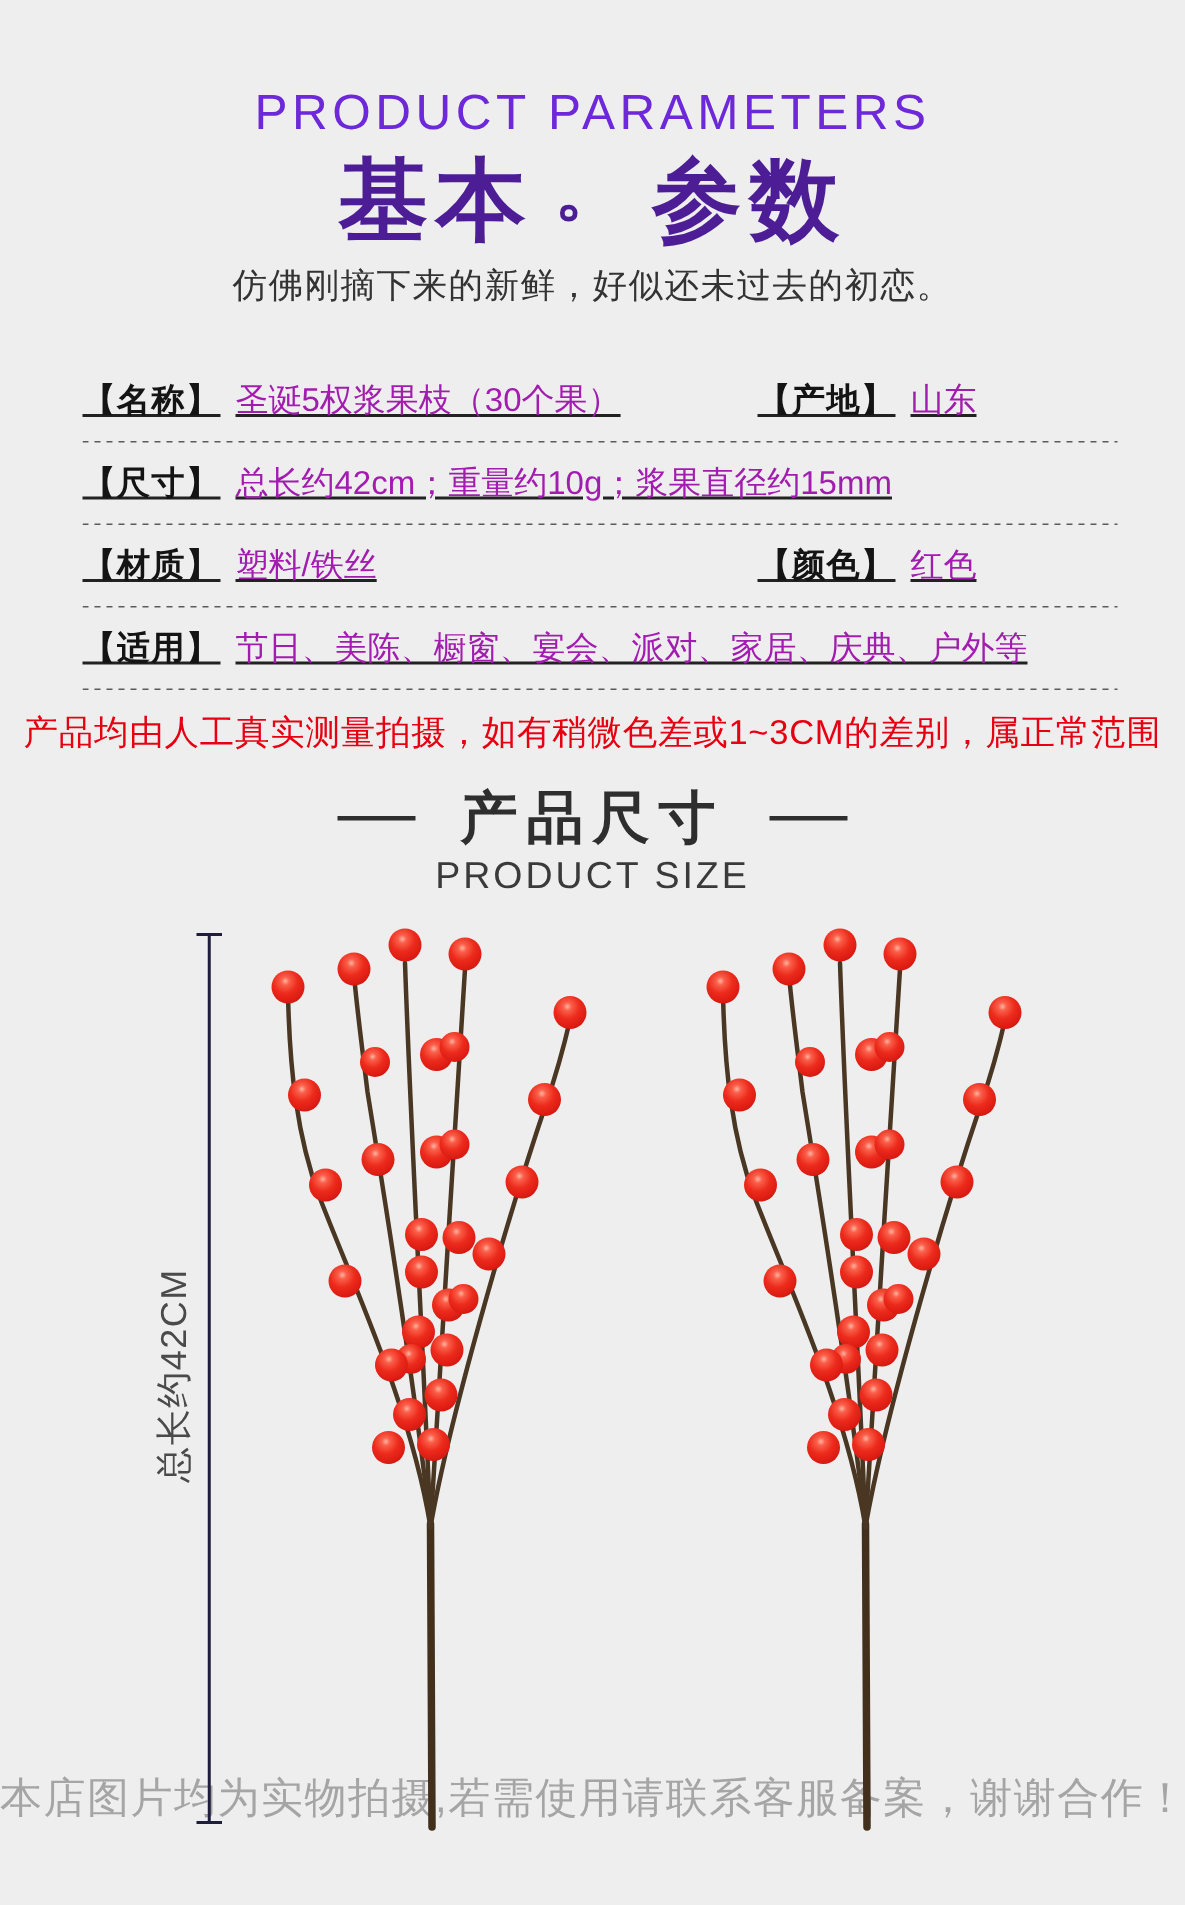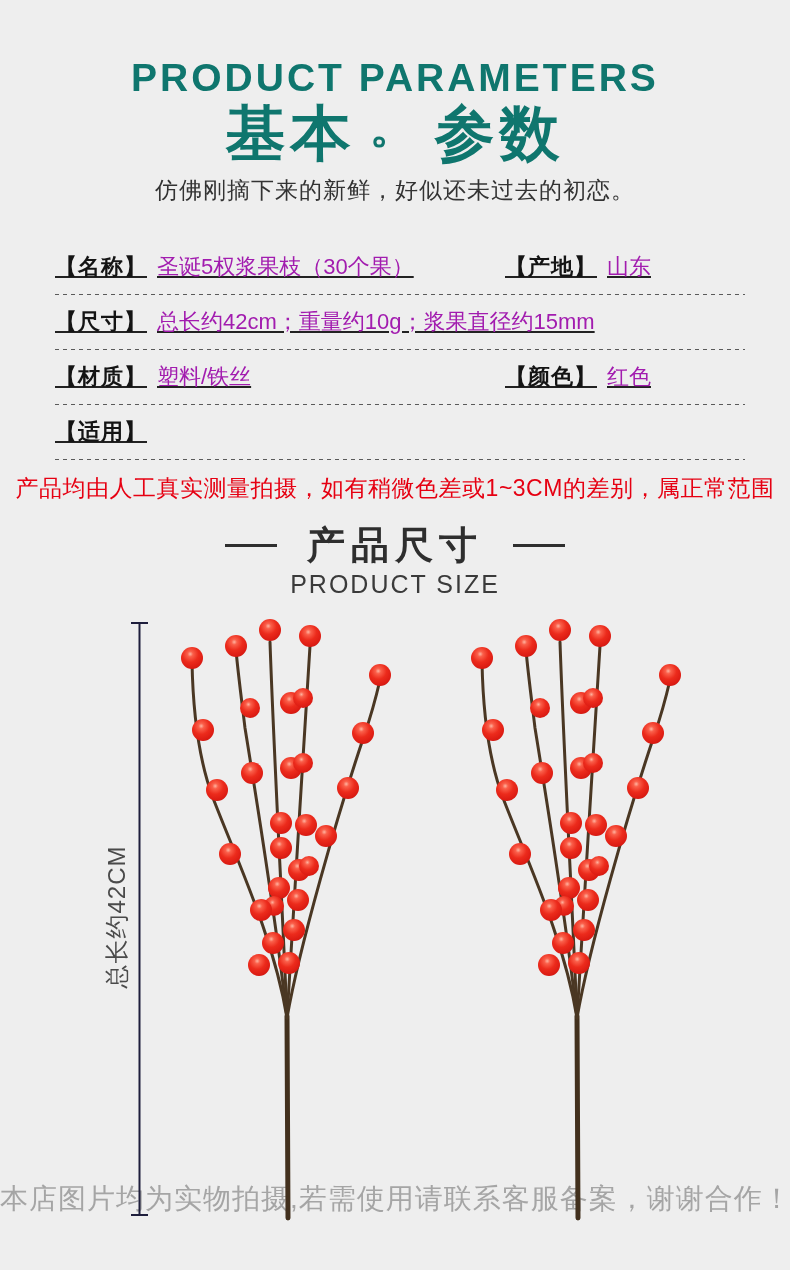--- a/index.html
+++ b/index.html
@@ -11,28 +11,28 @@
     position:relative;
     width:790px;height:1270px;
     margin:0 auto;
     background:#eeeeee;
     overflow:hidden;
   }
   
   .eyebrow{
     position:absolute;top:56px;left:0;width:100%;
     text-align:center;
-    font-size:39px;font-weight:700;letter-spacing:3px;
-    color:#0f766e;
+    font-size:33px;font-weight:400;letter-spacing:3px;
+    color:#6d28d9;
   }
   .main-title{
     position:absolute;top:94px;left:0;width:100%;
     text-align:center;
     font-size:60px;font-weight:bold;letter-spacing:5px;
-    color:#0f766e;white-space:nowrap;
+    color:#4c1d95;white-space:nowrap;
   }
   .main-title .dot{
     display:inline-block;
     font-size:46px;font-weight:bold;
     transform:translateY(-12px);
     margin:0 14px;
   }
   .subtitle{
     position:absolute;top:175px;left:0;width:100%;
     text-align:center;
@@ -135,20 +135,21 @@
       <div class="cell">
         <span class="lbl">【材质】</span>
         <span class="val">塑料/铁丝</span>
       </div>
     </div>
     <div class="sep"></div>
 
     <div class="spec-row">
       <div class="cell">
         <span class="lbl">【适用】</span>
+        <span class="val">节日、美陈、橱窗、宴会、派对、家居、庆典、户外等</span>
       </div>
     </div>
     <div class="sep"></div>
 
   </div>
 
   <div class="notice">产品均由人工真实测量拍摄，如有稍微色差或1~3CM的差别，属正常范围</div>
 
   <div class="size-title">
     <span class="dash"></span>

